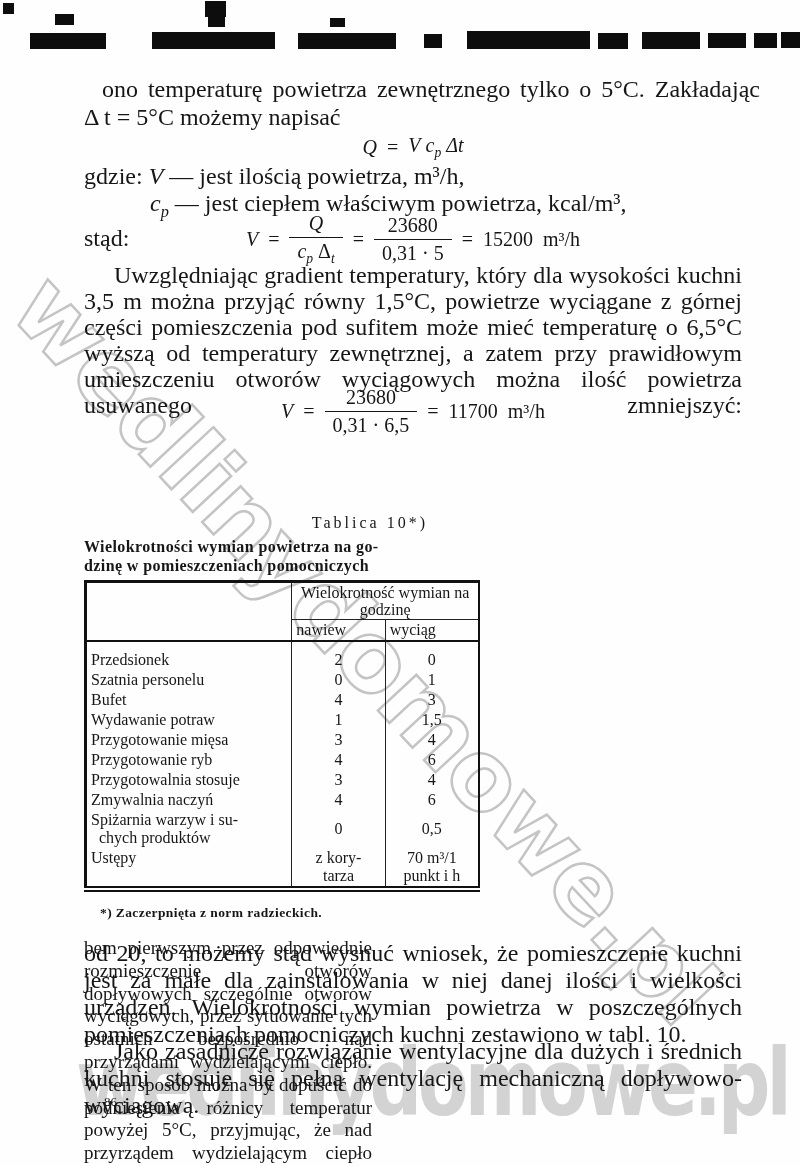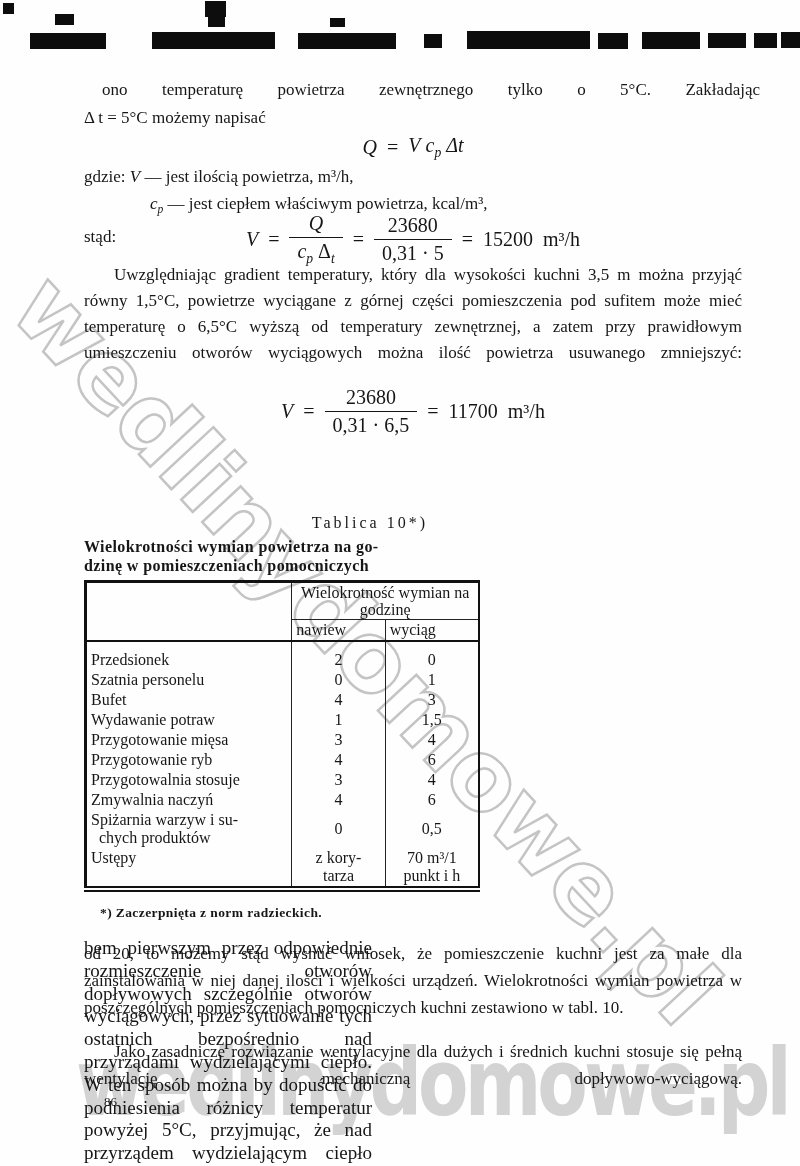--- a/index.html
+++ b/index.html
@@ -9,21 +9,21 @@
   .artifact-layer{position:absolute;inset:0;z-index:1;}
   
   .wm-diagonal{position:absolute;left:72px;top:252px;z-index:2;
     font-family:"DejaVu Sans", sans-serif;font-weight:bold;font-size:96px;letter-spacing:-2px;
     color:transparent;-webkit-text-stroke:2.5px rgba(148,148,148,0.55);
     transform:rotate(47deg);transform-origin:0 0;white-space:nowrap;}
   .wm-bottom{position:absolute;left:76px;top:1030px;z-index:2;
     font-family:"DejaVu Sans", sans-serif;font-weight:bold;font-size:92px;letter-spacing:-5px;
     color:rgba(168,168,168,0.5);transform:scaleX(0.8);transform-origin:0 50%;white-space:nowrap;}
   
-  .tx{position:absolute;left:84px;width:658px;z-index:3;font-size:17px;line-height:27px;
+  .tx{position:absolute;left:84px;width:658px;z-index:3;font-size:24px;line-height:27px;
       text-align:justify;}
   .just-all{text-align-last:justify;}
   .indent{text-indent:30px;}
   .formula{position:absolute;left:84px;width:658px;z-index:3;font-size:20px;
     display:flex;align-items:center;justify-content:center;gap:10px;}
   .var{font-style:italic;}
   sub{font-size:0.68em;}
   .frac{display:inline-block;text-align:center;vertical-align:middle;}
   .frac .num{display:block;padding:0 8px 2px;border-bottom:1.6px solid #161616;}
   .frac .den{display:block;padding:2px 8px 0;}

